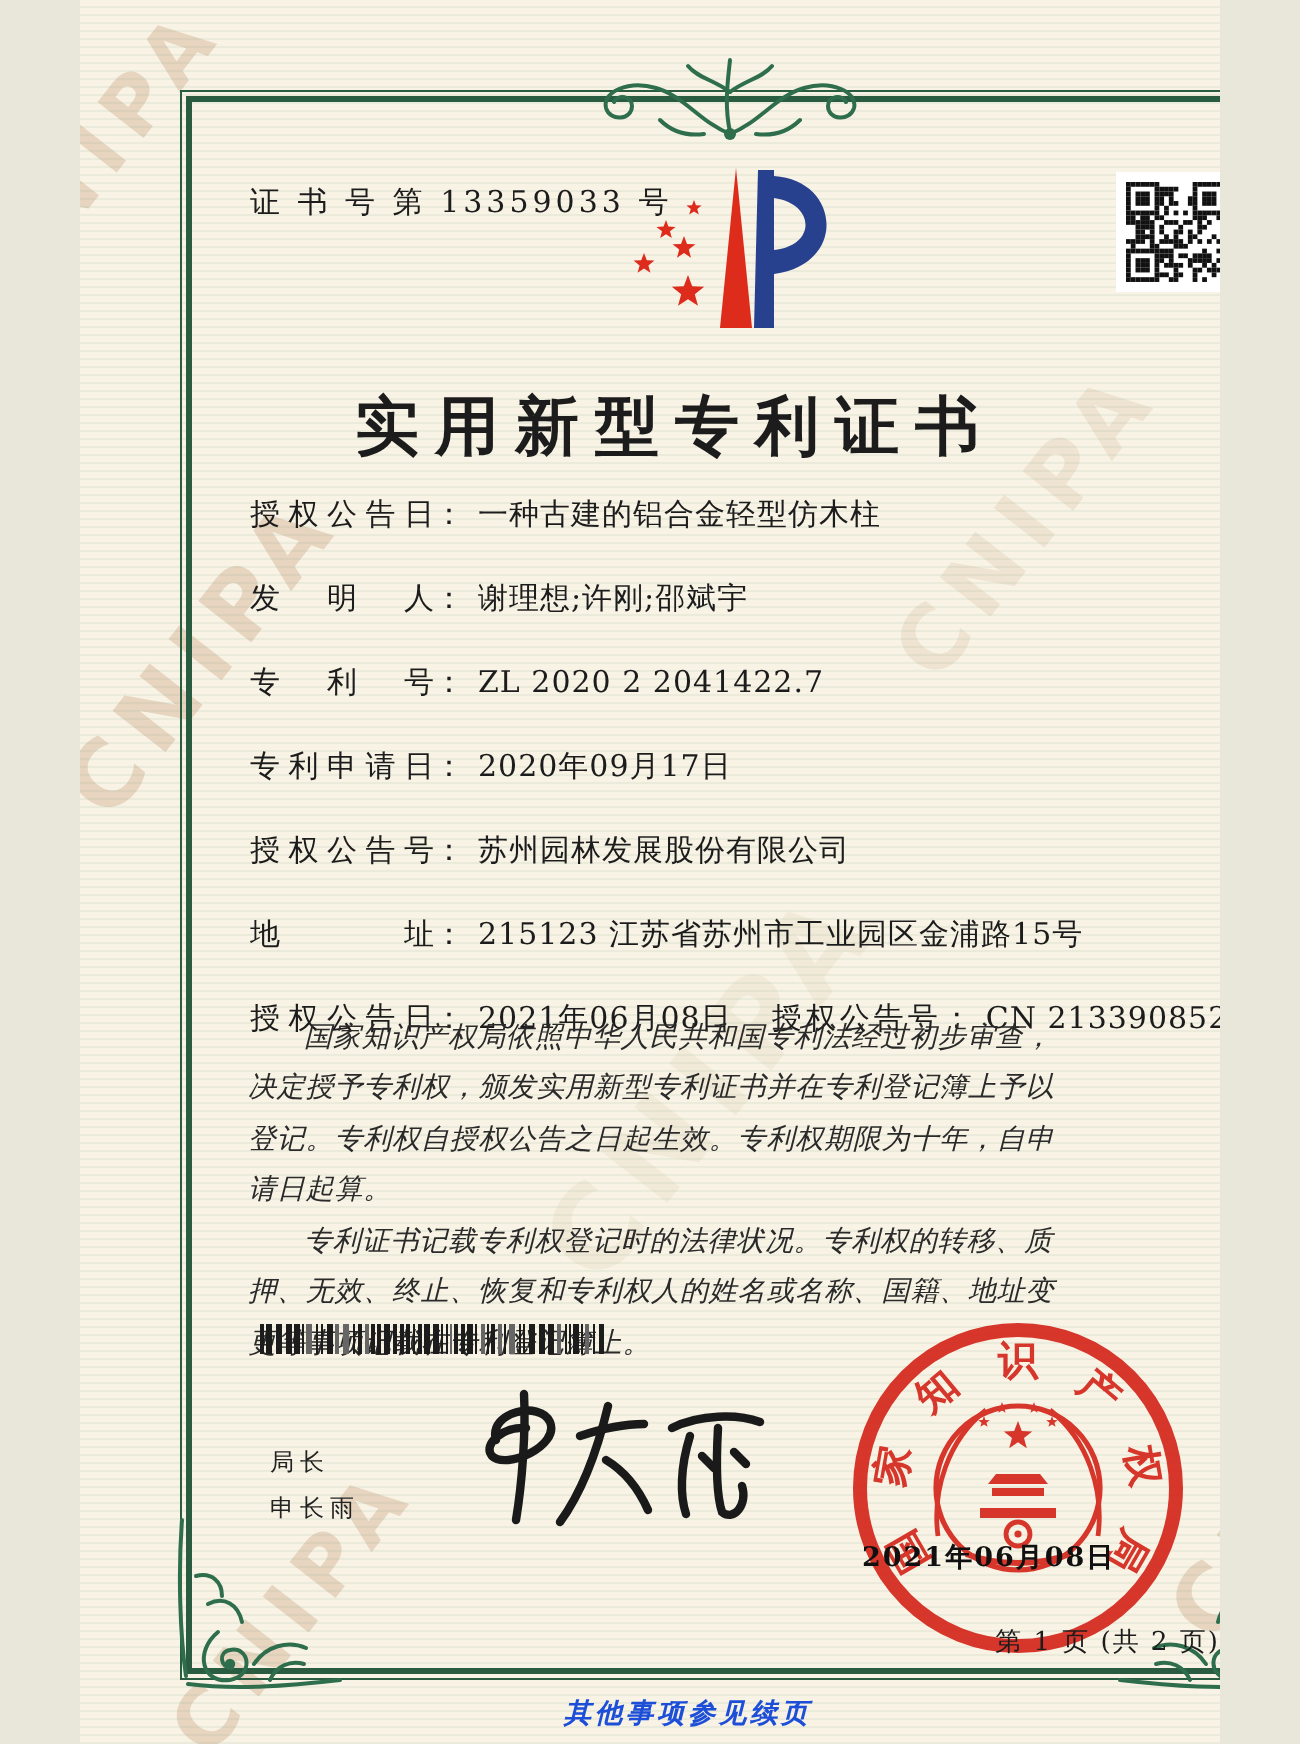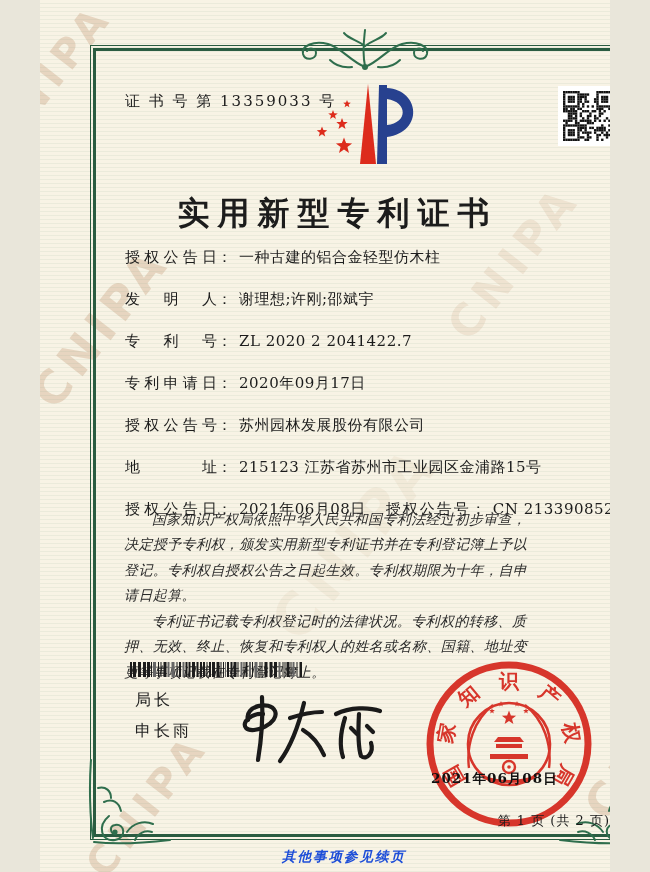--- a/index.html
+++ b/index.html
@@ -38,22 +38,22 @@
   .fields{position:absolute;left:85px;right:60px;top:248px;display:flex;flex-direction:column;gap:23px;}
   .frow{font-size:15px;white-space:nowrap;}
   .flabel{display:inline-block;width:92px;text-align:justify;text-align-last:justify;
           -moz-text-align-last:justify;vertical-align:bottom;}
   .fvalue{margin-left:7px;letter-spacing:.5px;}
   .g2{margin-left:20px;width:auto;letter-spacing:2px;}
   .paras{position:absolute;left:84px;right:76px;top:507px;}
   .paras p{margin:0;font-size:14px;line-height:1.82;text-indent:2em;font-style:italic;
            color:#2a2a2a;letter-spacing:.4px;}
   .barcode{position:absolute;left:90px;top:662px;}
-  .sig-block{position:absolute;left:95px;top:684px;font-family:"DejaVu Sans","Liberation Sans",sans-serif;
-             font-size:16px;letter-spacing:3px;color:#222;line-height:1.95;}
+  .sig-block{position:absolute;left:95px;top:720px;font-family:"DejaVu Sans","Liberation Sans",sans-serif;
+             font-size:12px;letter-spacing:3px;color:#222;line-height:1.95;}
   .signature{position:absolute;left:178px;top:690px;}
   .seal{position:absolute;left:383px;top:658px;width:172px;height:172px;}
   .seal-date{position:absolute;left:391px;top:770px;font-size:13.5px;font-weight:bold;
              letter-spacing:1px;color:#101010;white-space:nowrap;}
   .page-num{position:absolute;left:0;right:0;top:812px;text-align:right;font-size:13px;letter-spacing:1px;padding-left:42px;}
   .cont-note{position:absolute;left:0;right:0;top:848px;text-align:center;font-size:13.5px;
              font-weight:bold;font-style:italic;letter-spacing:2px;color:#1d4ed8;padding-left:38px;}
 </style>
 </head>
 <body>

